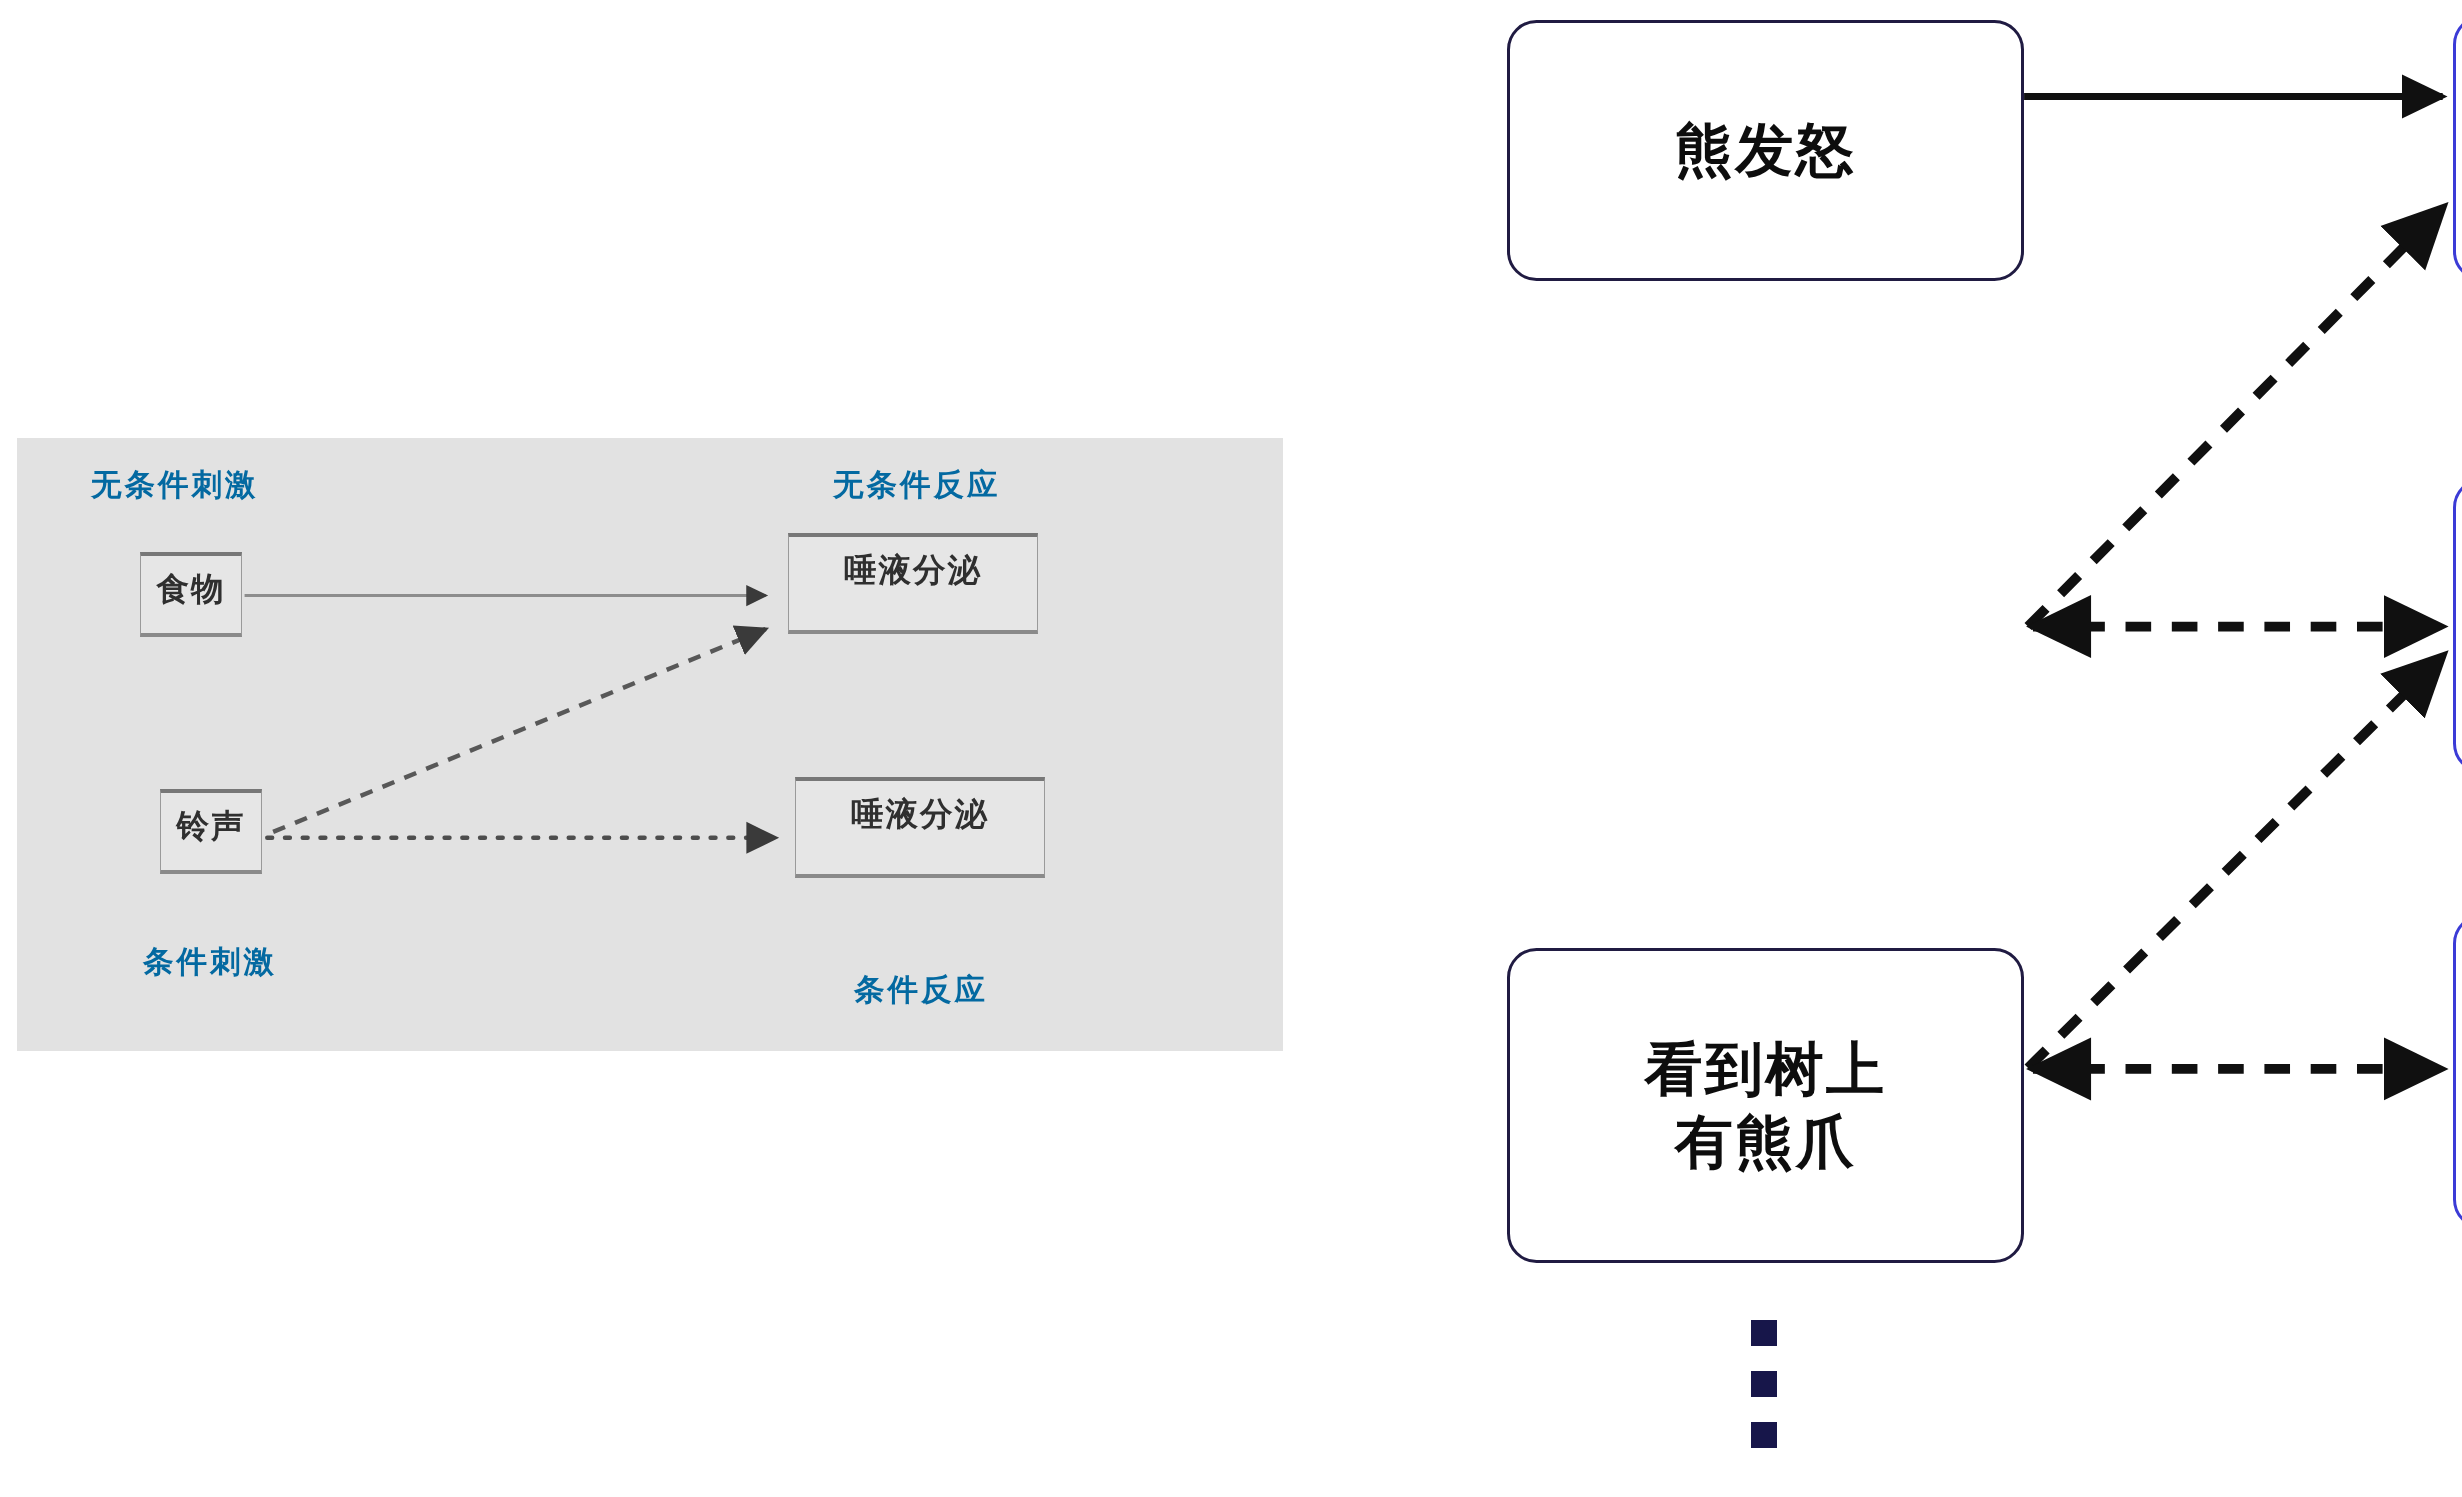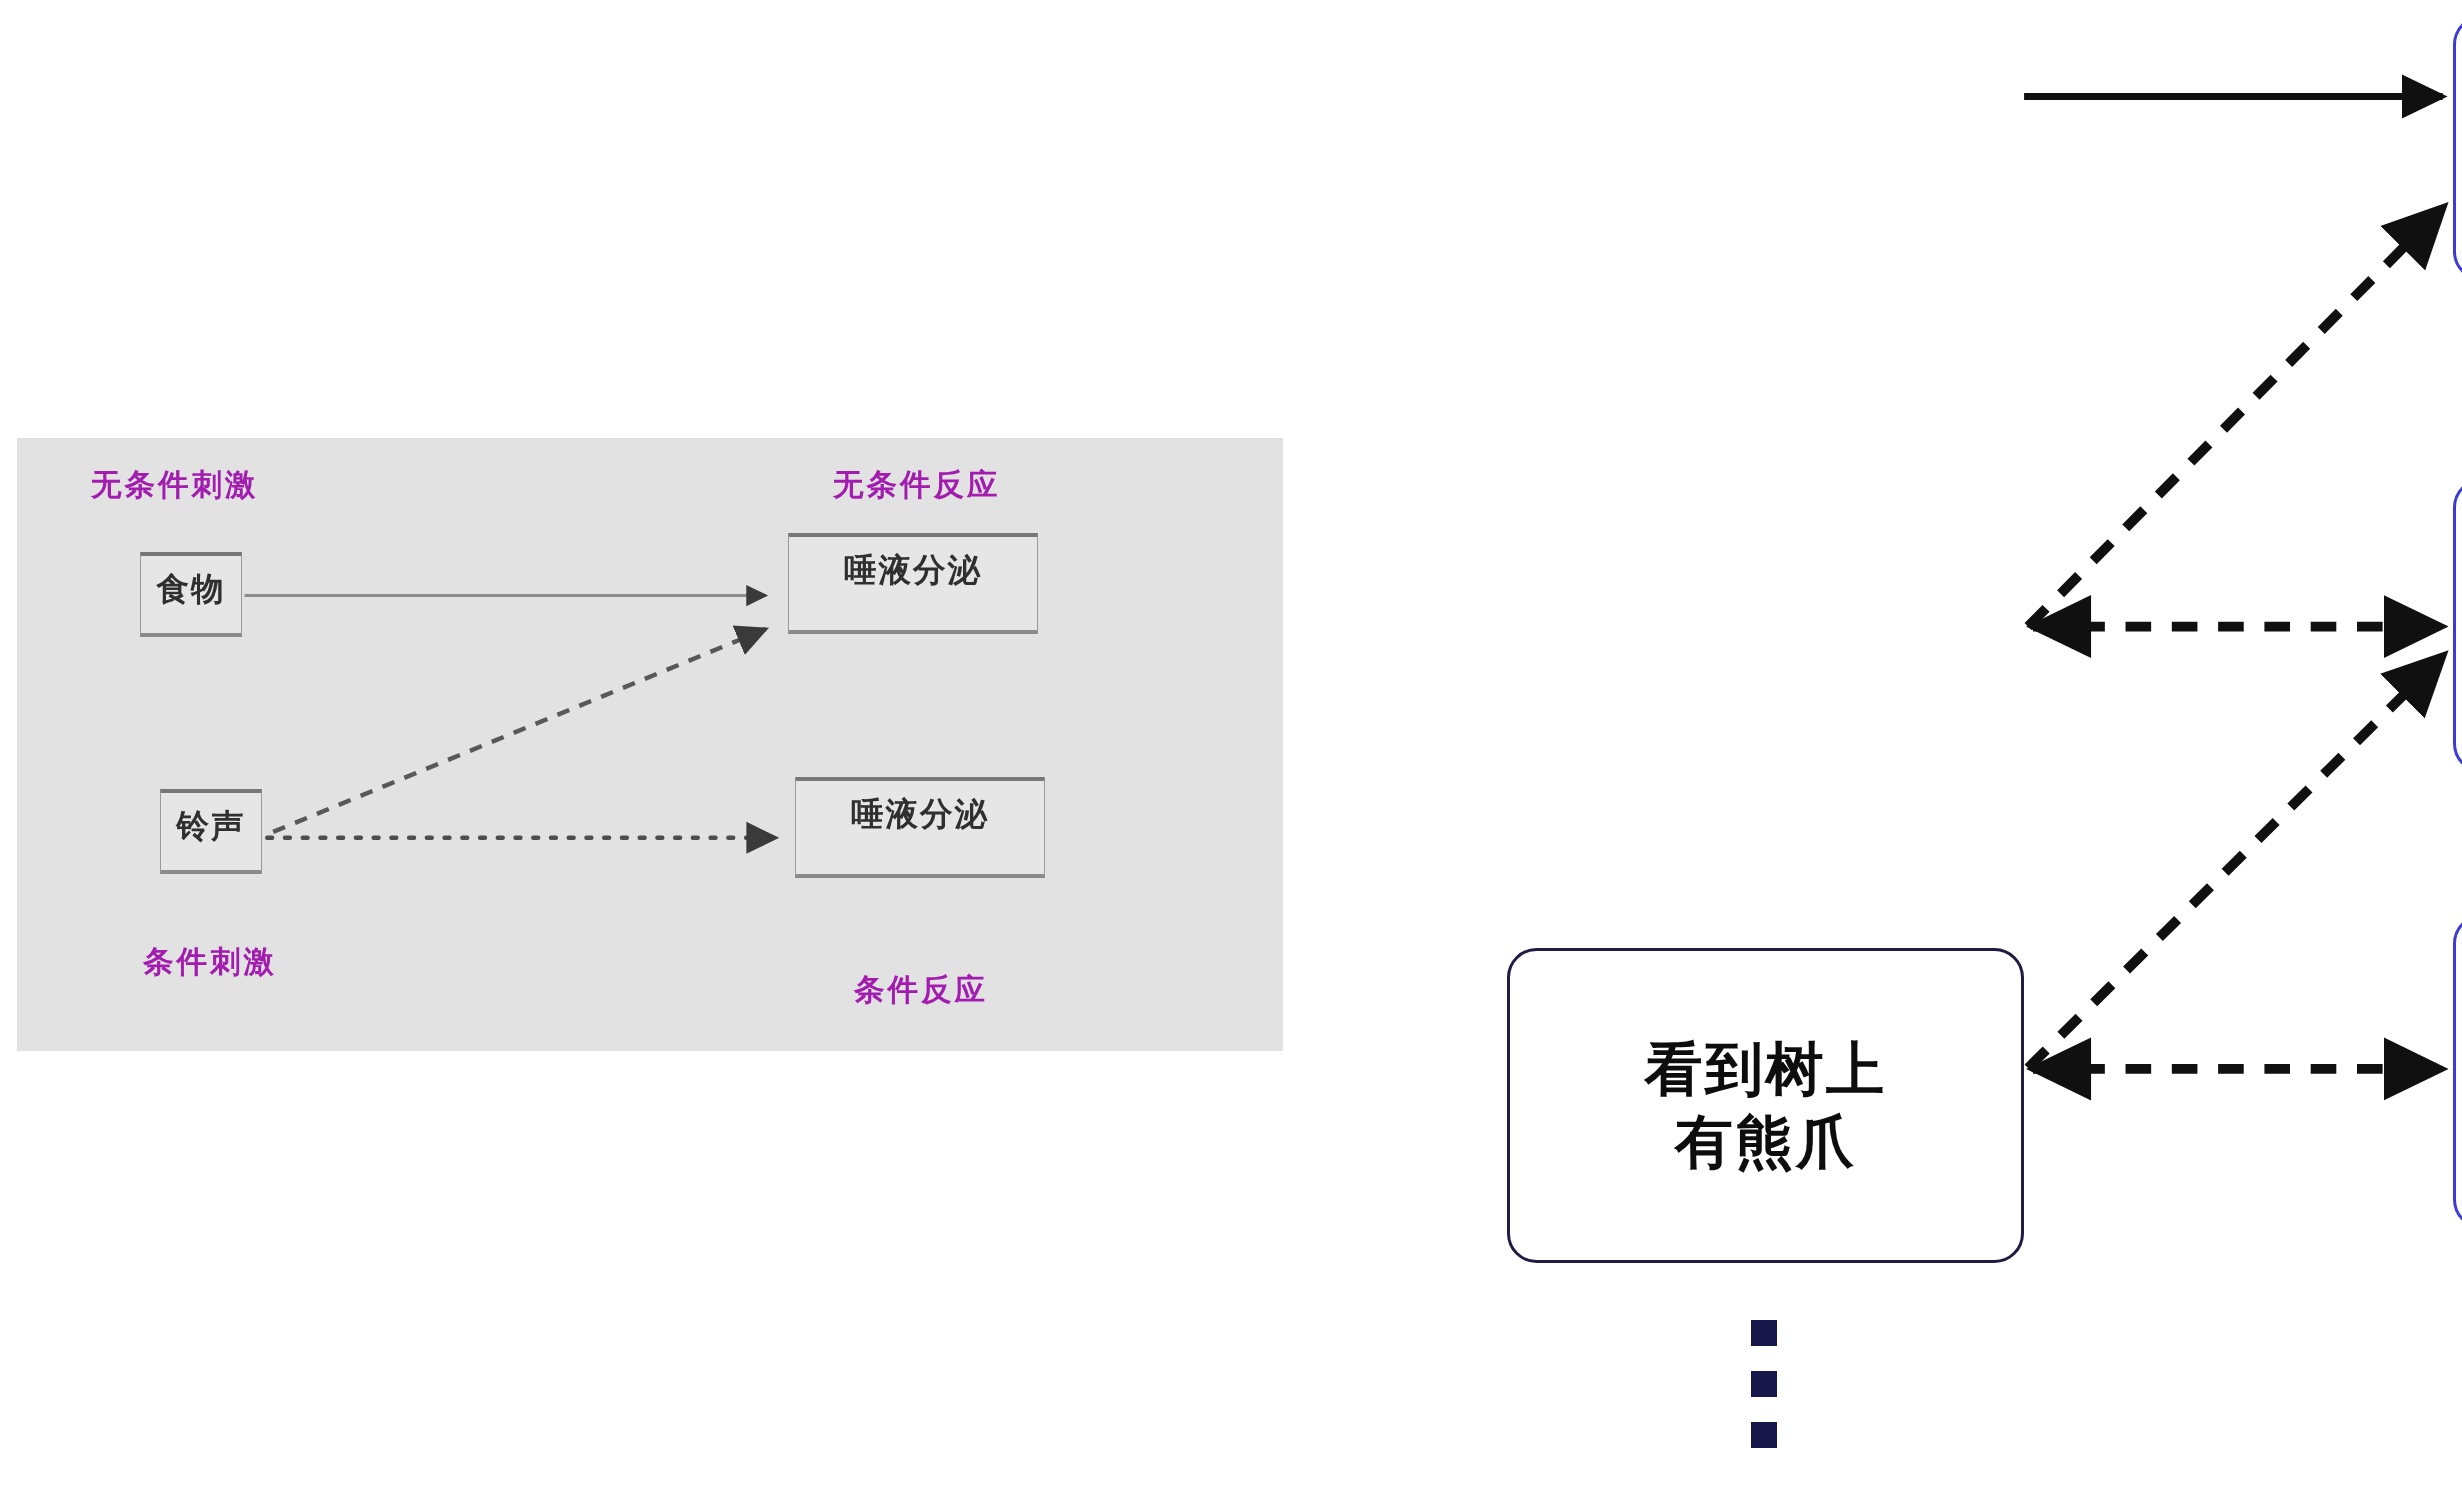--- a/index.html
+++ b/index.html
@@ -22,21 +22,21 @@
   .cc-panel {
     position: absolute;
     left: 17px;
     top: 438px;
     width: 1266px;
     height: 613px;
     background: #e2e2e2;
   }
   .cc-corner-label {
     position: absolute;
-    color: #a21caf;
+    color: #0369a1;
     font-size: 30.5px;
     letter-spacing: 3px;
     font-weight: 600;
     white-space: nowrap;
   }
   .cc-lbl-us  { left: 74px;  top: 27px;  }
   .cc-lbl-ur  { left: 788px; top: 27px; margin-left: 28px;  }
   .cc-lbl-cs  { left: 126px;  top: 504px;}
   .cc-lbl-cr  { left: 837px; top: 532px;}
 
@@ -205,20 +205,23 @@
                L 6090 2095
                L 6090 2020
                C 6180 2012, 6280 1990, 6370 1952
                C 6520 1888, 6630 1790, 6662 1668
                C 6676 1612, 6672 1552, 6660 1505
                L 6560 1505
                Z" fill="url(#loopGradBot)"></path>
     </g>
   </svg>
 
+  <div class="node node-left" id="n-bear-angry">
+    <span class="node-cn">熊发怒</span>
+  </div>
 
 
   <div class="node node-left" id="n-see-claw">
     <div>
       <div class="node-cn">看到树上</div>
       <div class="node-cn">有熊爪</div>
     </div>
   </div>
 
   <div class="node node-right" id="n-reward">

